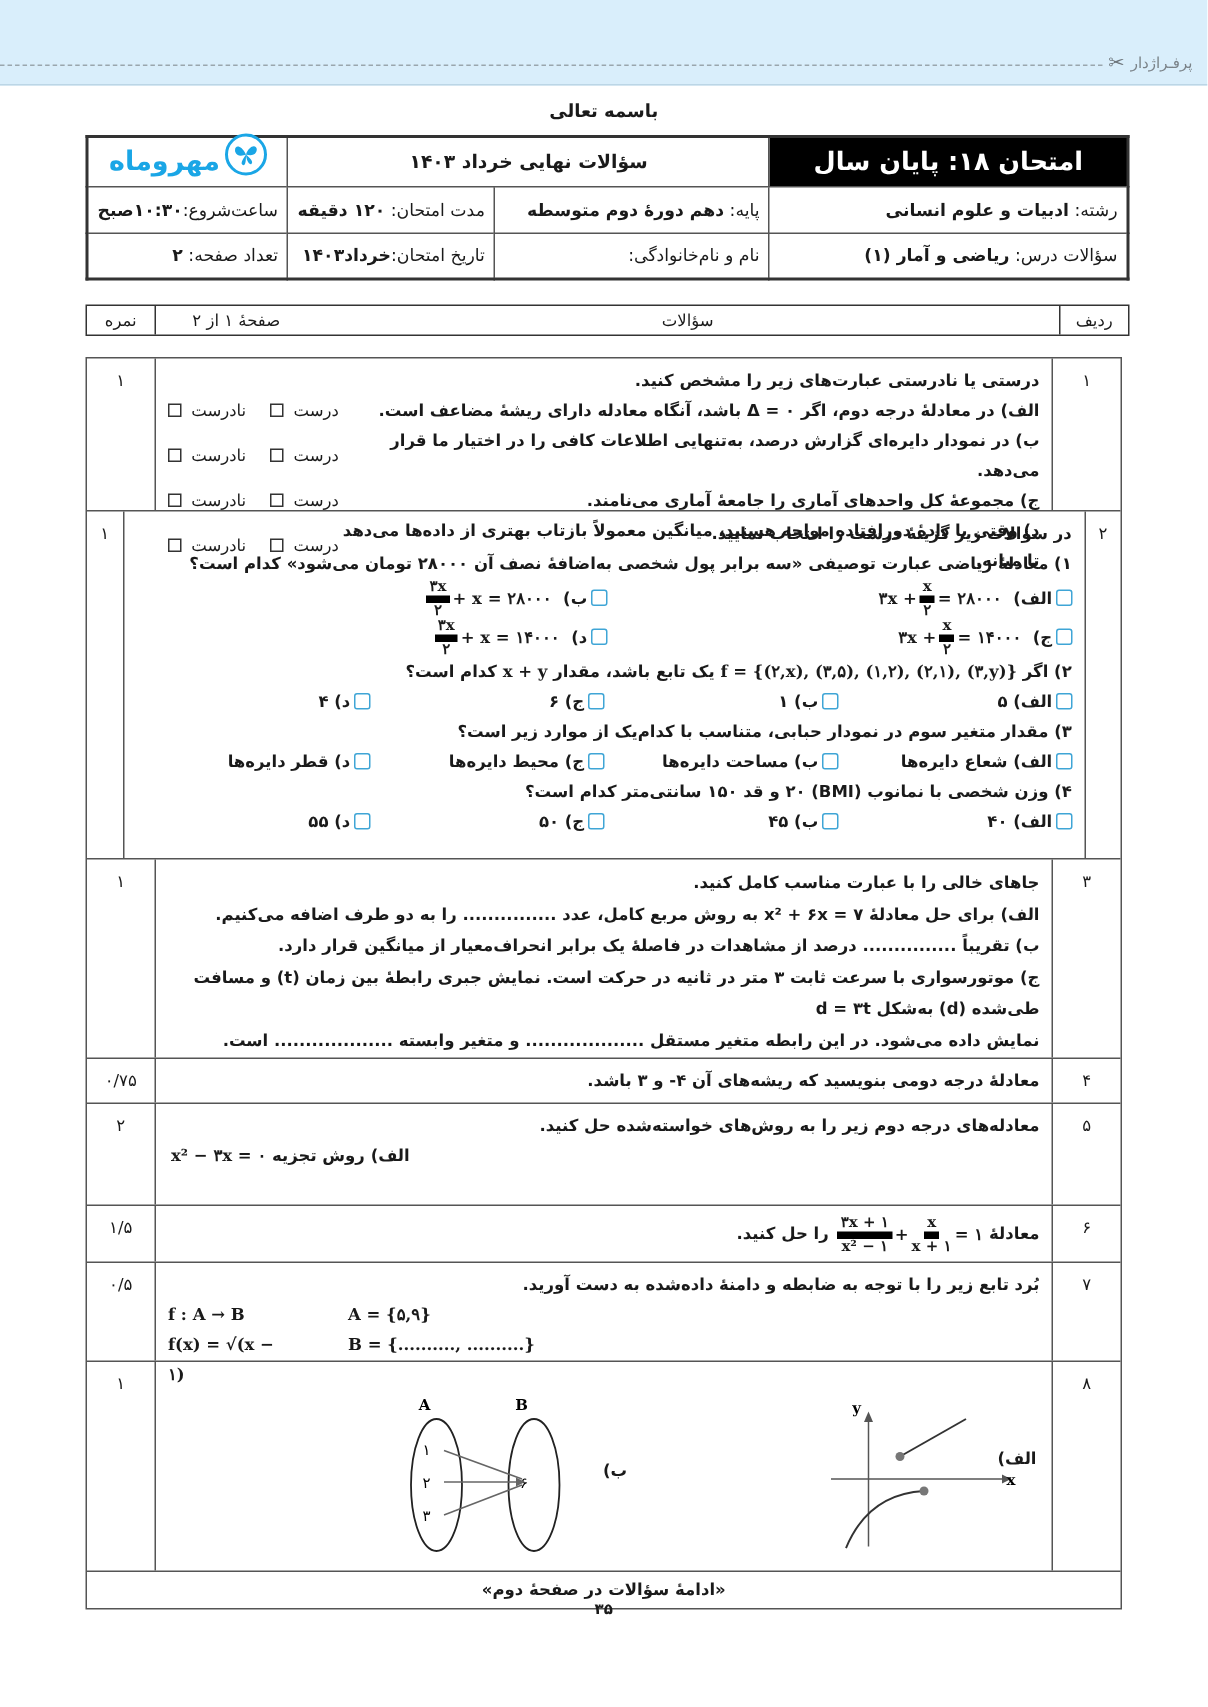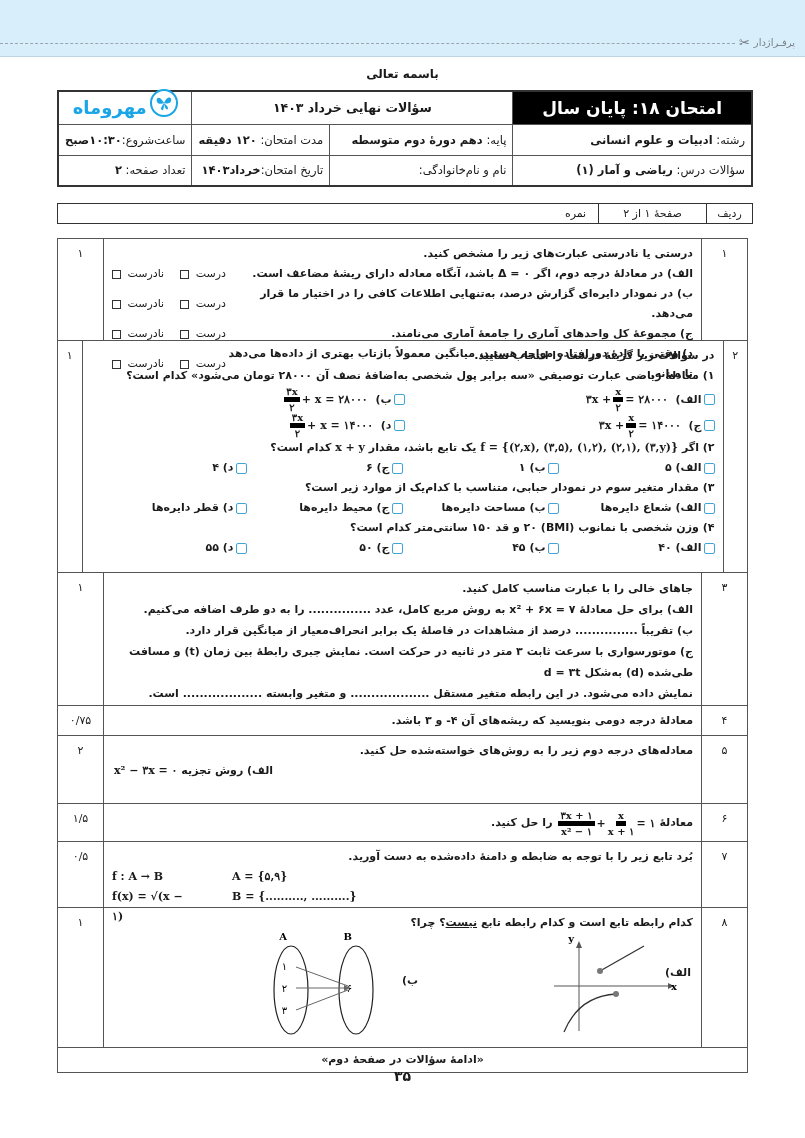--- a/index.html
+++ b/index.html
@@ -45,21 +45,21 @@
   .box { display: inline-block; width: 9px; height: 9px; border: 1px solid #333; vertical-align: middle; margin-right: 3px; }
   .cb { display: inline-block; width: 11px; height: 11px; border: 1.5px solid #3fa5d6; border-radius: 2px; vertical-align: middle; margin-left: 2px; }
   .opts { display: flex; direction: rtl; font-weight: bold; }
   .opts .o { width: 156px; white-space: nowrap; }
   .opts2 .o { width: 310px; }
   .math { font-family: "DejaVu Serif", serif; font-weight: bold; direction: ltr; unicode-bidi: embed; display: inline-block; }
   .frac { display: inline-flex; flex-direction: column; align-items: center; vertical-align: middle; font-size: 10px; line-height: 11px; margin: 0 2px; }
   .frac .n { border-bottom: 5px solid #000000; padding: 0 2px; }
   .q5sub { direction: ltr; text-align: left; padding-left: 2px; font-weight: bold; }
   .footer-row { height: 24px; text-align: center; font-size: 11px; font-weight: bold; line-height: 24px; }
-  .pagenum { position: absolute; left: 0; width: 805px; top: 1068px; text-align: center; font-size: 14px; font-weight: bold; }
+  .pagenum { position: absolute; left: 0; width: 805px; top: 1068px; text-align: center; font-size: 10px; font-weight: bold; }
 </style>
 </head>
 <body>
 
 <div class="topband"></div>
 <div class="cutline"></div>
 <div class="cut-label">
   <span>پرفـراژدار</span>
   <span class="scissors">✂</span>
 </div>
@@ -92,20 +92,21 @@
     <td><span>سؤالات درس:</span> <b>ریاضی و آمار (۱)</b></td>
     <td><span>نام و نام‌خانوادگی:</span></td>
     <td><span>تاریخ امتحان:</span><b>خرداد۱۴۰۳</b></td>
     <td><span>تعداد صفحه:</span> <b>۲</b></td>
   </tr>
 </tbody>
   </table>
 
 <div class="colhead">
   <div class="ch-row">ردیف</div>
+  <div class="ch-q">سؤالات</div>
   <div class="ch-page">صفحهٔ ۱ از ۲</div>
   <div class="ch-score">نمره</div>
 </div>
 
 <div class="main">
 
   <div class="qrow" style="height:102px">
     <div class="qnum">۱</div>
     <div class="qbody">
       <div class="bold">درستی یا نادرستی عبارت‌های زیر را مشخص کنید.</div>
@@ -254,21 +255,20 @@
           <span style="width:80px">f(x) = √(x − ۱)</span>
           <span>B = {.........., ..........}</span>
         </div>
     </div>
     <div class="qscore">۰/۵</div>
   </div>
 
   <div class="qrow" style="height:140px">
     <div class="qnum">۸</div>
     <div class="qbody">
-      <div class="bold"><span>کدام رابطه تابع است و کدام رابطه تابع</span> <span style="text-decoration:underline">نیست</span><span>؟ چرا؟</span></div>
 
       <span class="bold" style="position:absolute;right:10px;top:55px">الف)</span>
       <svg style="position:absolute;left:450px;top:28px" width="140" height="100">
         <line x1="0" y1="50" x2="114" y2="50" stroke="#555" stroke-width="1"></line>
         <polygon points="114,47 120,50 114,53" fill="#555"></polygon>
         <text x="123" y="54" font-size="10" font-family="DejaVu Serif, serif" font-weight="bold">x</text>
         <line x1="25" y1="95" x2="25" y2="10" stroke="#555" stroke-width="1"></line>
         <polygon points="22,12 25,5 28,12" fill="#555"></polygon>
         <text x="20" y="6" font-size="10" font-family="DejaVu Serif, serif" font-weight="bold">y</text>
         <line x1="46" y1="35" x2="90" y2="10" stroke="#333" stroke-width="1.3"></line>

